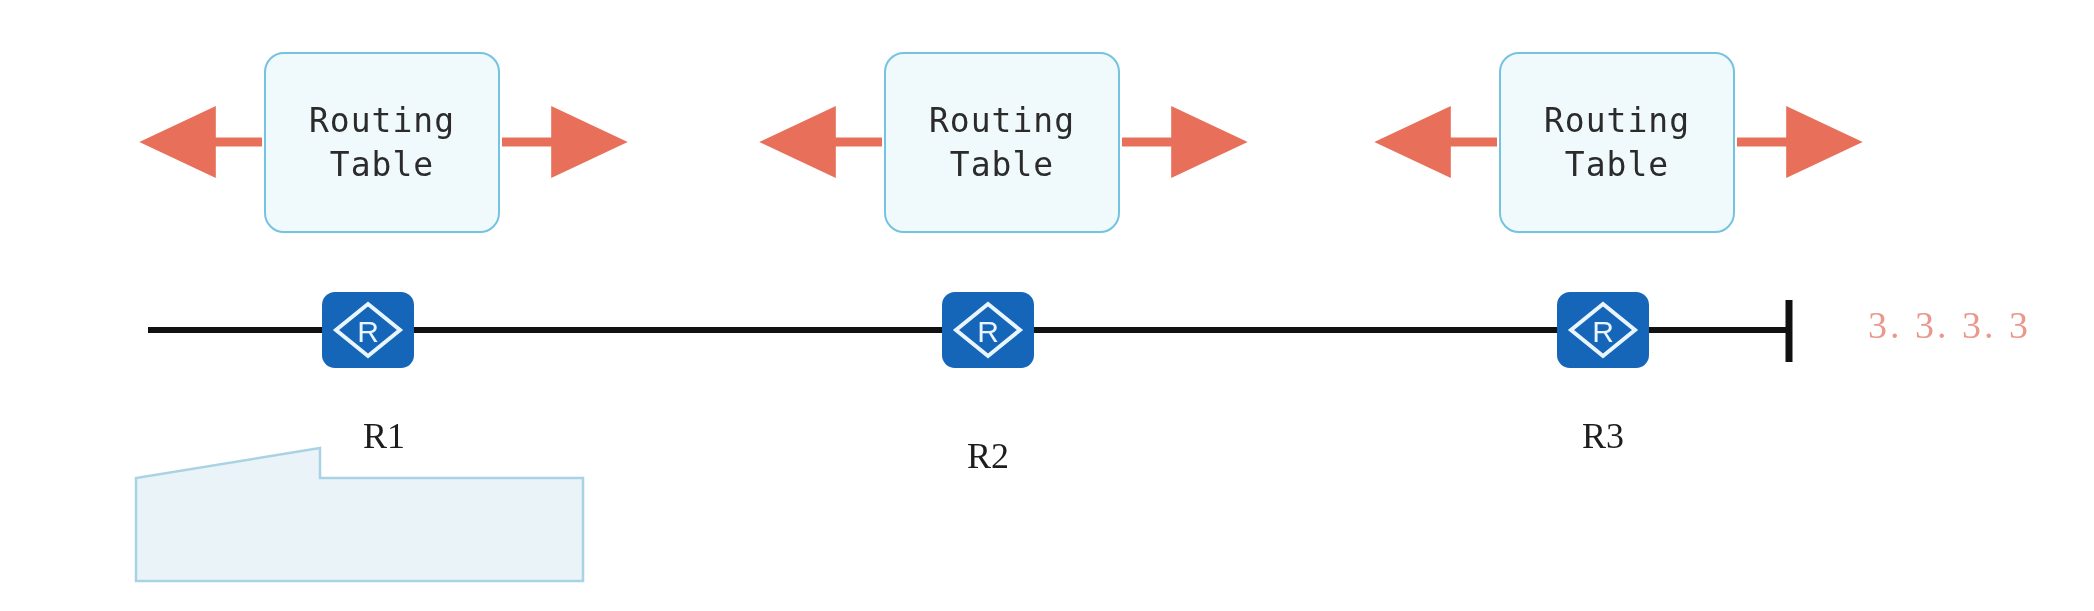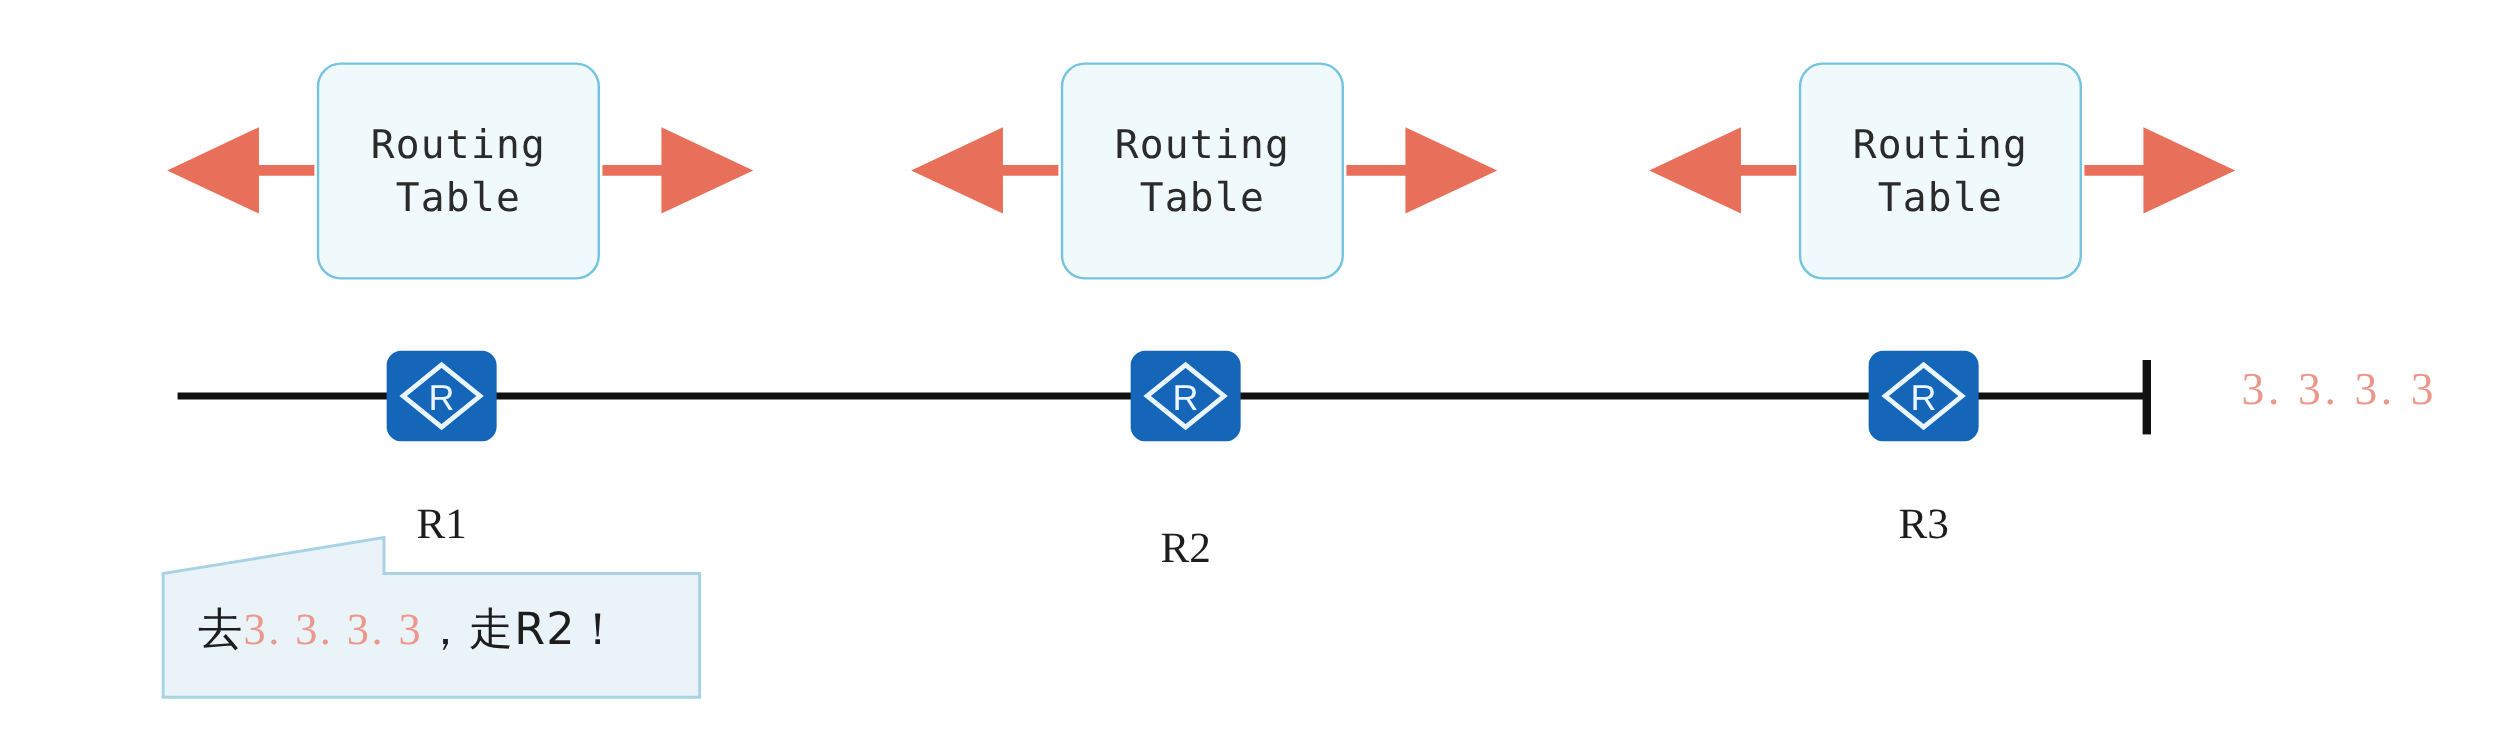--- a/index.html
+++ b/index.html
@@ -168,23 +168,20 @@
     <path d="M46,12 L78,38 L46,64 L14,38 Z" fill="none" stroke="#eaf6ff" stroke-width="4"></path>
     <text x="46" y="50" font-family="'Liberation Sans', sans-serif" font-size="30" fill="#eaf6ff" text-anchor="middle">R</text>
   </svg>
 
   <svg class="router-icon" style="left:1557px; top:292px;" viewBox="0 0 92 76">
     <rect x="0" y="0" width="92" height="76" rx="13" ry="13" fill="#1565b8"></rect>
     <path d="M46,12 L78,38 L46,64 L14,38 Z" fill="none" stroke="#eaf6ff" stroke-width="4"></path>
     <text x="46" y="50" font-family="'Liberation Sans', sans-serif" font-size="30" fill="#eaf6ff" text-anchor="middle">R</text>
   </svg>
 
-  <div class="router-name" style="left:308px; top:415px;">R1</div>
+  <div class="router-name" style="left:324px; top:415px;">R1</div>
   <div class="router-name" style="left:928px; top:415px;margin-top:20px;">R2</div>
   <div class="router-name" style="left:1543px; top:415px;">R3</div>
 
   <div class="dest-ip">3. 3. 3. 3</div>
 
-  <div id="callout-text">
-    <span>去</span><span class="ip">3. 3. 3. 3</span><span>，走R2！</span>
-  </div>
 
 </div>
 
 </body></html>

